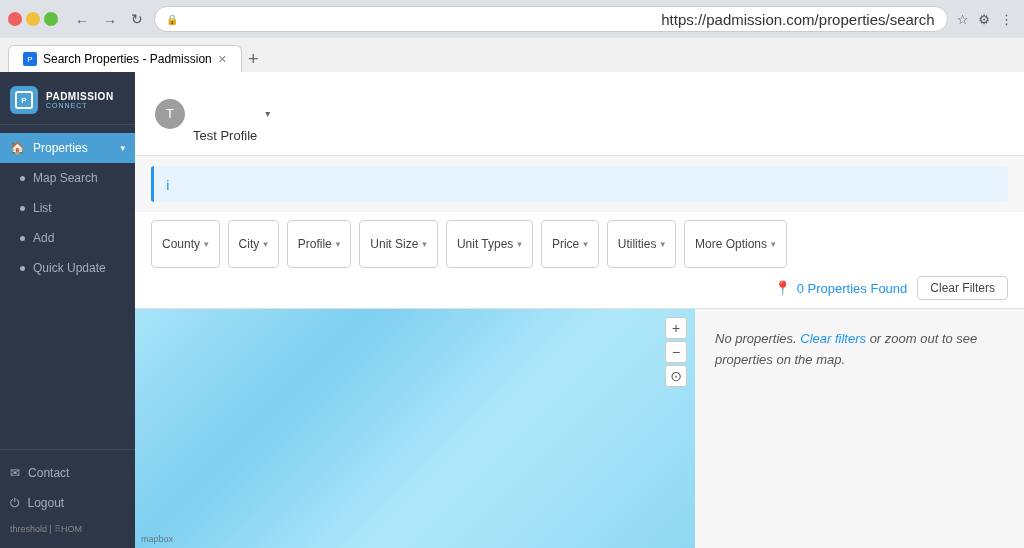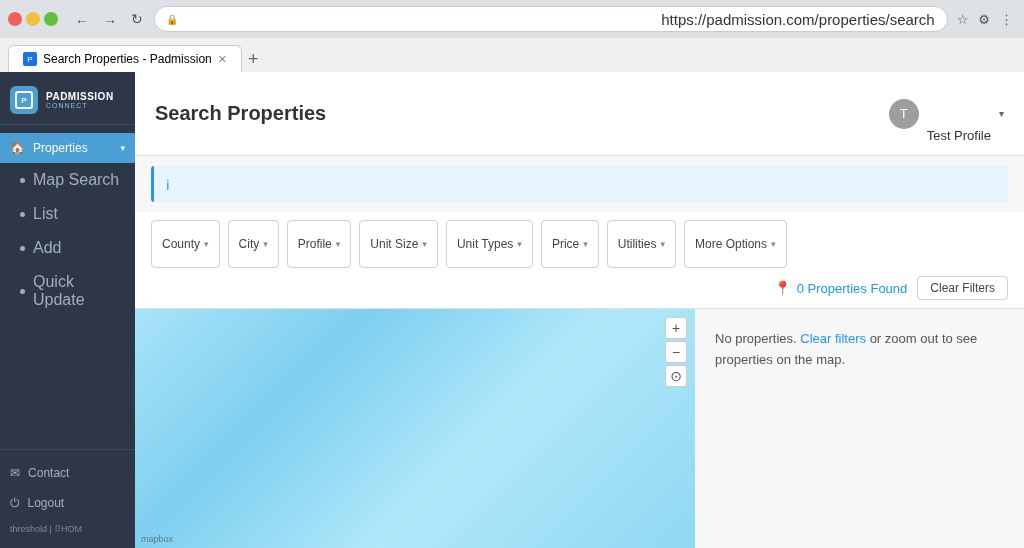--- a/index.html
+++ b/index.html
@@ -31,21 +31,21 @@
     .sidebar { width: 135px; background: #2d3748; display: flex; flex-direction: column; flex-shrink: 0; }
     .sidebar-logo { padding: 14px 10px 10px 10px; display: flex; align-items: center; gap: 8px; border-bottom: 1px solid #3d4a5c; }
     .logo-icon { width: 28px; height: 28px; background: #4a9fd4; border-radius: 6px; display: flex; align-items: center; justify-content: center; }
     .logo-icon-inner { width: 18px; height: 18px; border: 2px solid white; border-radius: 3px; display: flex; align-items: center; justify-content: center; }
     .logo-text-wrap { display: flex; flex-direction: column; }
     .logo-title { color: white; font-size: 10px; font-weight: 700; letter-spacing: 0.5px; }
     .logo-subtitle { color: #7cc4e8; font-size: 7px; letter-spacing: 1px; }
     .sidebar-nav { flex: 1; padding-top: 8px; }
     .sidebar-item { display: flex; align-items: center; gap: 8px; padding: 8px 10px; cursor: pointer; color: #a0aec0; font-size: 12px; position: relative; }
     .sidebar-item.active { background: #4a9fd4; color: white; }
-    .sidebar-item.sub { padding-left: 20px; font-size: 16px; }
+    .sidebar-item.sub { padding-left: 20px; font-size: 12px; }
     .sidebar-item .dot { width: 5px; height: 5px; border-radius: 50%; background: #a0aec0; flex-shrink: 0; }
     .sidebar-icon { font-size: 12px; flex-shrink: 0; }
     .sidebar-caret { margin-left: auto; font-size: 9px; }
     .sidebar-bottom { padding: 8px 0; border-top: 1px solid #3d4a5c; }
     .sidebar-footer { padding: 6px 10px; display: flex; align-items: center; gap: 6px; color: #888; font-size: 9px; }
 
     
     .main-content { flex: 1; display: flex; flex-direction: column; overflow: hidden; background: #f7f7f7; }
 
     
@@ -74,21 +74,21 @@
     .map-area { width: 560px; background: #8ed8f0; position: relative; overflow: hidden; }
     .map-controls { position: absolute; right: 8px; top: 8px; display: flex; flex-direction: column; gap: 2px; }
     .map-ctrl-btn { width: 22px; height: 22px; background: white; border: 1px solid #ccc; border-radius: 3px; display: flex; align-items: center; justify-content: center; cursor: pointer; font-size: 14px; color: #555; line-height: 1; }
     .map-watermark { position: absolute; bottom: 4px; left: 6px; font-size: 9px; color: #555; opacity: 0.7; }
 
     
     .map-bg { width: 100%; height: 100%; background: linear-gradient(135deg, #a8e4f8 0%, #7ecff0 30%, #b0e8fa 60%, #90d8f2 100%); }
 
     
     .results-panel { flex: 1; background: #f7f7f7; padding: 20px; display: flex; align-items: flex-start; }
-    .no-properties-text { color: #555; font-size: 13px; line-height: 1.6; }
+    .no-properties-text { color: #555; font-size: 13px; line-height: 1.6; font-style: italic; }
     .clear-link { color: #2196f3; cursor: pointer; text-decoration: none; }
   </style>
 </head>
 <body>
 
 <div>
   <div class="browser-top-bar">
     <div class="browser-controls">
       <button class="browser-btn btn-close"></button>
       <button class="browser-btn btn-minimize"></button>
@@ -167,21 +167,20 @@
       </div>
       <div class="sidebar-footer">
         <span>threshold | ⠿HOM</span>
       </div>
     </div>
   </div>
 
   <div class="main-content">
 
     <div class="content-header">
-      <h1 class="page-title-text">Search Properties</h1>
       <div class="user-profile">
         <div class="user-avatar">T</div>
         <span class="user-name">Test Profile</span>
         <span class="user-caret">▾</span>
       </div>
     </div>
 
     <div class="info-banner">
       <span class="info-icon">ℹ</span>
     </div>

